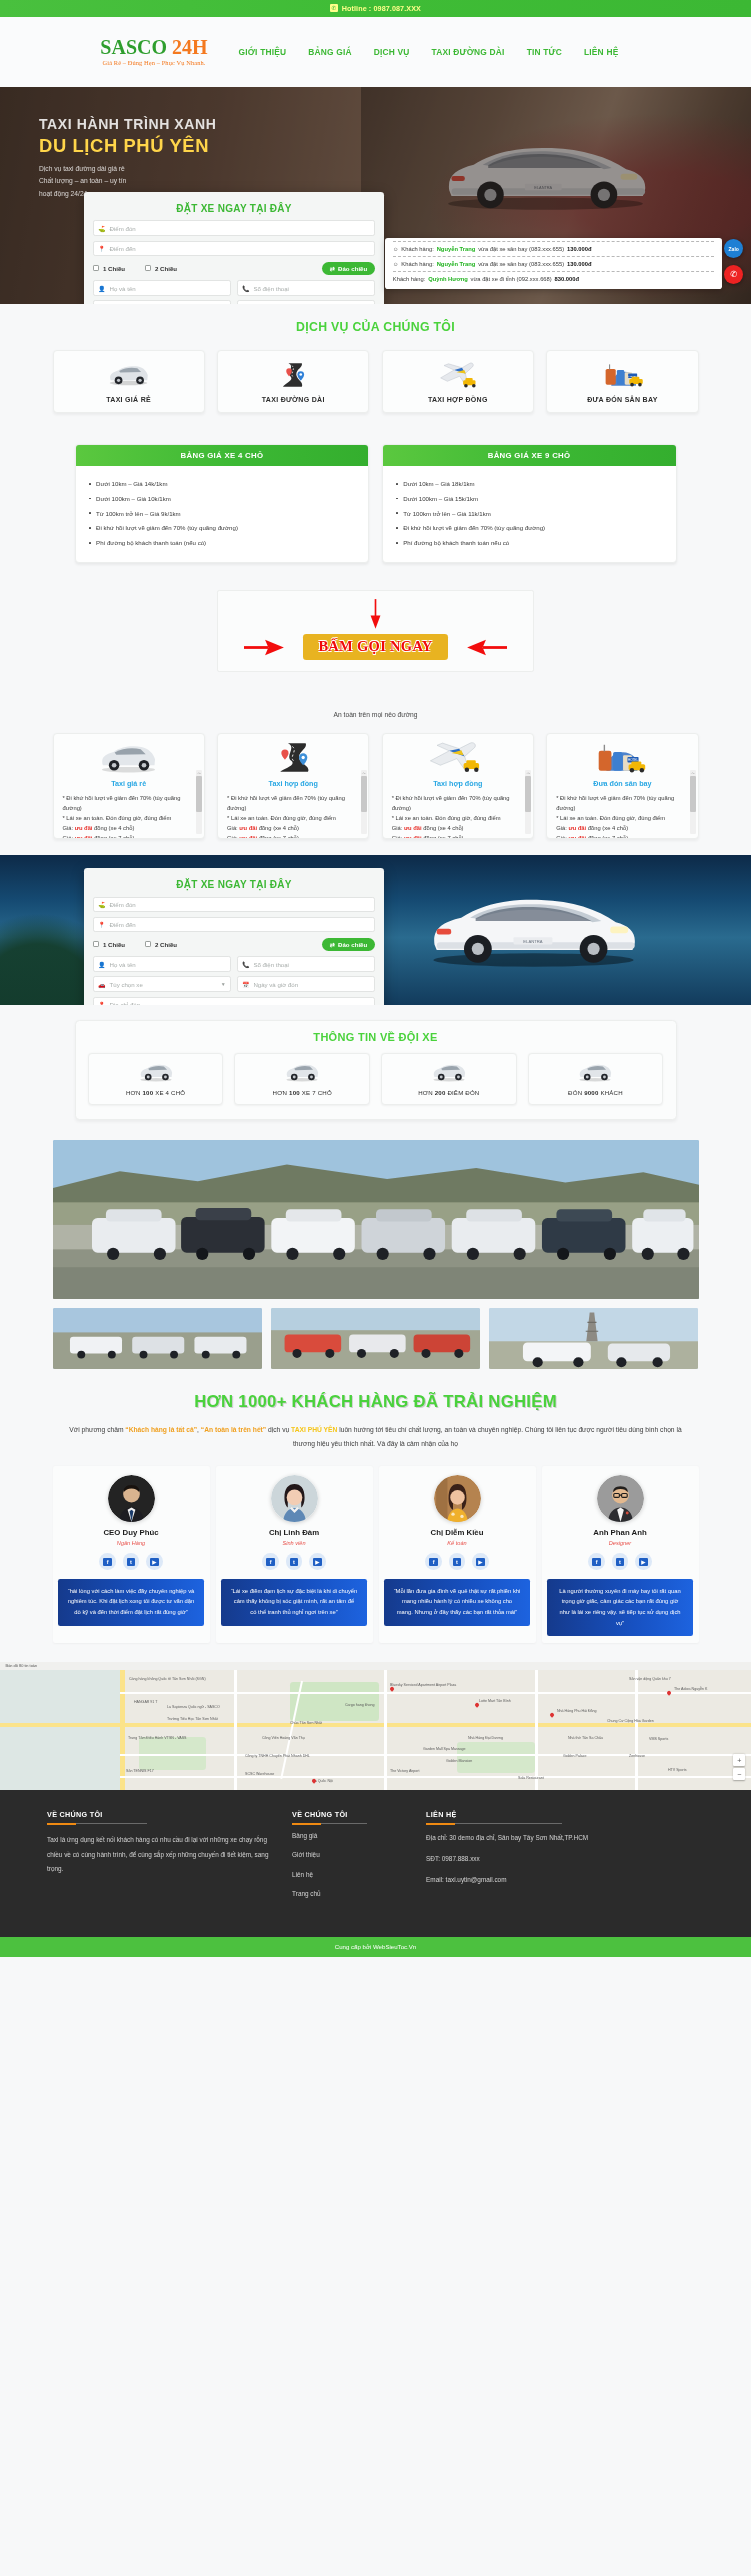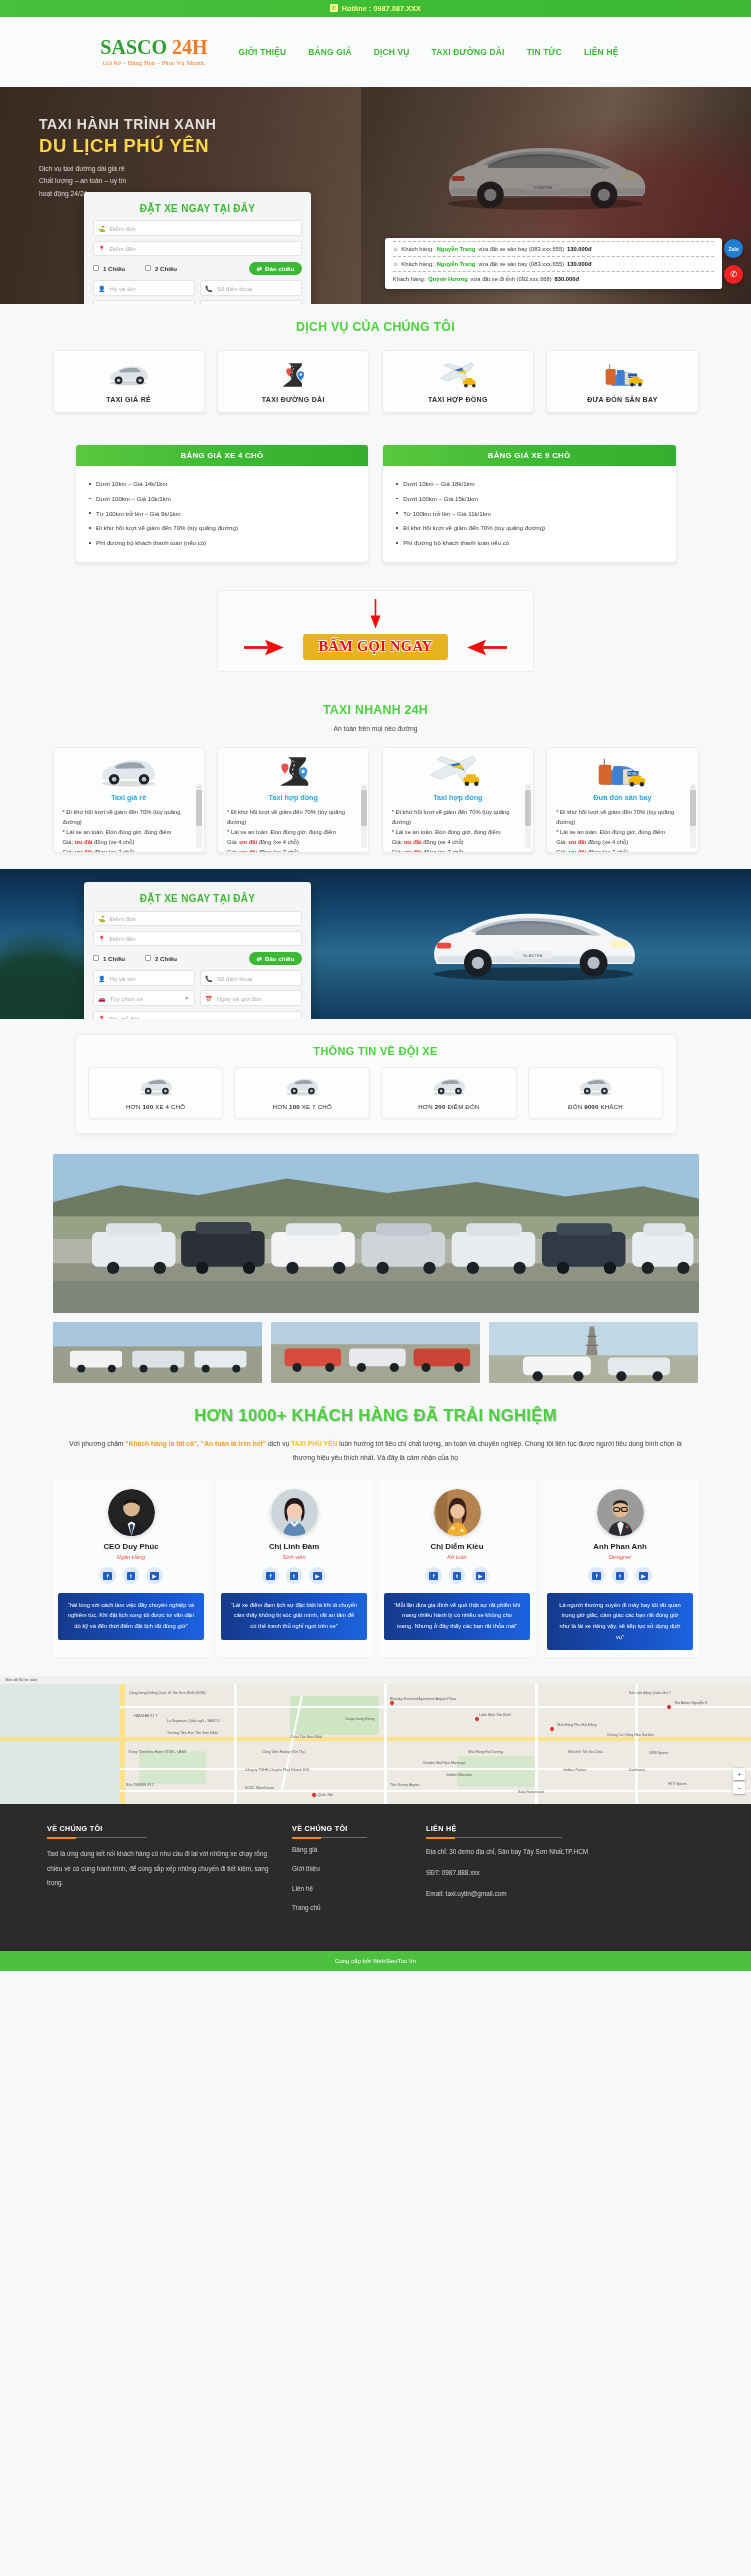--- a/index.html
+++ b/index.html
@@ -65,21 +65,21 @@
     background:
       radial-gradient(ellipse at 78% 55%,rgba(160,40,50,.55) 0 20%,transparent 55%),
       linear-gradient(110deg,#57463b 0%,#7d6655 30%,#a88e79 55%,#6d5848 78%,#3e322a 100%);
   }
   .hero-car{
     position:absolute;right:97px;top:43px;width:217px;height:84px;
   }
 
   
   .bookform{
-    position:absolute;left:84px;top:105px;width:227px;
+    position:absolute;left:84px;top:105px;width:300px;
     background:#f4f6f5;border-radius:3.3px;box-shadow:0 3.3px 12.3px rgba(0,0,0,.30);
     padding:7.8px 9px 10px 9px;z-index:5;
   }
   .bookform.inline{position:static;margin:0;}
   .bf-title{
     text-align:center;color:#3cb834;font-size:10px;font-weight:bold;
     letter-spacing:0.3px;margin:3.3px 0 6.7px 0;
   }
   .bf-row{display:flex;gap:5.6px;margin-bottom:4.5px;}
   .bf-field{
@@ -551,21 +551,20 @@
       <svg width="41" height="19" viewBox="0 0 74 34">
         <rect x="30" y="14.5" width="44" height="5" fill="#f20d0d"></rect>
         <path d="M2 17 L36 3 L30 17 L36 31 Z" fill="#f20d0d"></path>
       </svg>
     </div>
   </div>
 </div>
 
 <div class="sec">
   <div class="wrap">
-    <div class="sec-title">TAXI NHANH 24H</div>
     <div class="sec-sub">An toàn trên mọi nẻo đường</div>
     <div class="nh-grid">
 
       <div class="nh-card">
         <div class="nh-art">
           <svg width="61" height="31" viewBox="0 0 110 56">
             <ellipse cx="55" cy="50" rx="48" ry="5" fill="rgba(0,0,0,.13)"></ellipse>
             <path d="M8 40 C5 27 14 22 28 18 C42 8 62 6 78 9 C92 12 100 21 103 31 L102 42 L9 42 Z" fill="#e3e7eb"></path>
             <path d="M30 19 C44 11 62 10 77 13 L86 22 L33 23 Z" fill="#98a2ab"></path>
             <circle cx="29" cy="42" r="9.5" fill="#1f2227"></circle>

